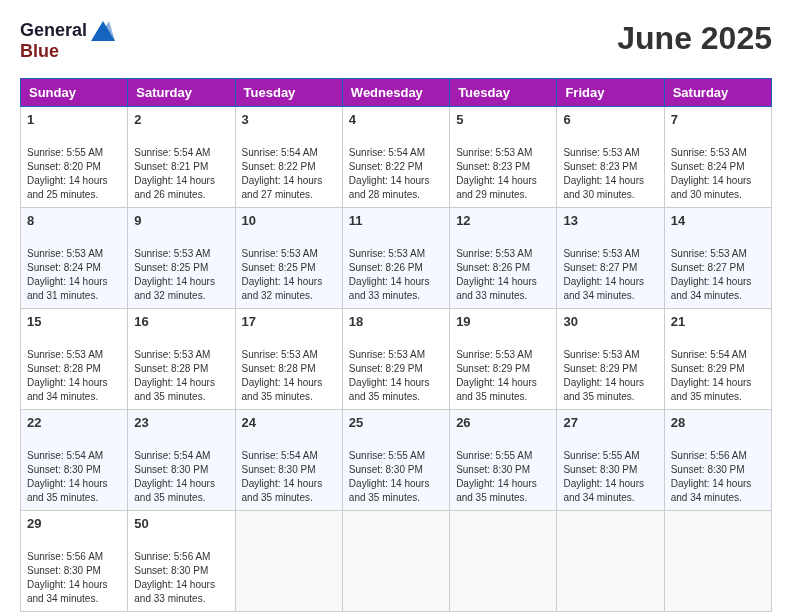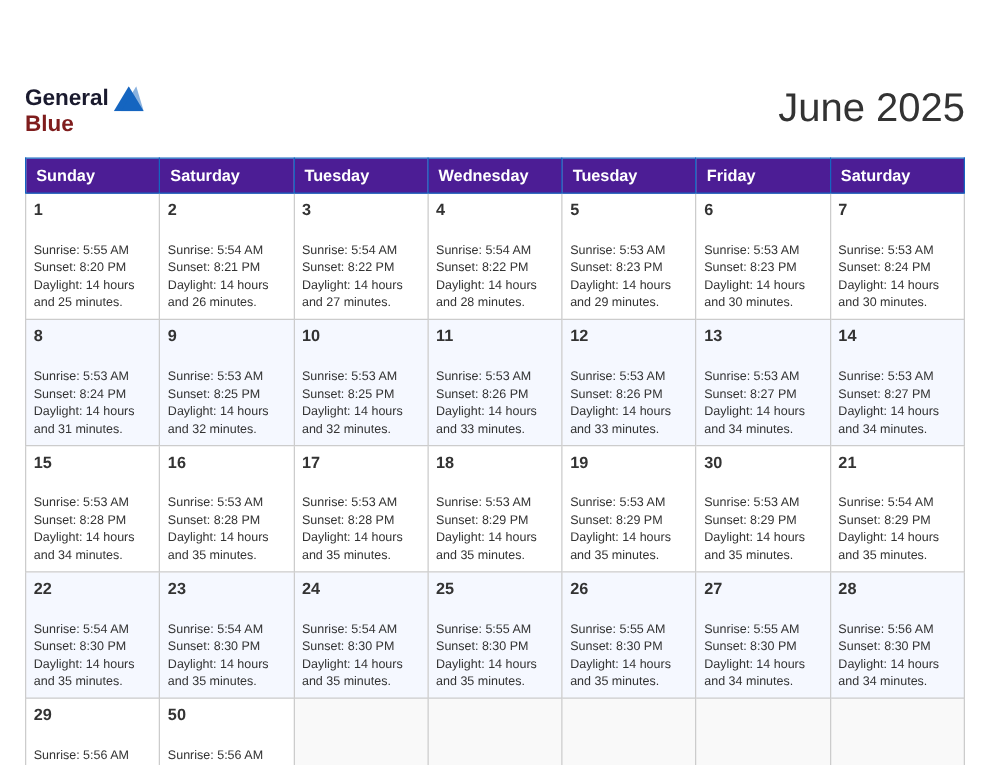--- a/index.html
+++ b/index.html
@@ -8,51 +8,50 @@
       background: #fff;
       width: 792px;
       min-height: 612px;
       padding: 20px;
     }
     .header-section {
       display: flex;
       justify-content: space-between;
       align-items: flex-start;
       margin-bottom: 16px;
-      margin-top: 48px;
     }
     .logo {
       display: flex;
       flex-direction: column;
       align-items: flex-start;
     }
     .logo-row {
       display: flex;
       align-items: center;
       gap: 2px;
     }
     .title-section {
       text-align: right;
     }
     .calendar-title {
       font-size: 32px;
-      font-weight: normal;
+      font-weight: bold;
       color: #333;
     }
     .calendar-subtitle {
       font-size: 14px;
       color: #555;
     }
     .calendar-table {
       width: 100%;
       border-collapse: collapse;
       table-layout: fixed;
     }
     .calendar-table thead th {
-      background-color: #4c1d95;
+      background-color: #a21caf;
       color: #fff;
       text-align: left;
       padding: 6px 8px;
       font-size: 13px;
       font-weight: bold;
       border: 1px solid #1565c0;
     }
     .calendar-table tbody td {
       border: 1px solid #ccc;
       vertical-align: top;

